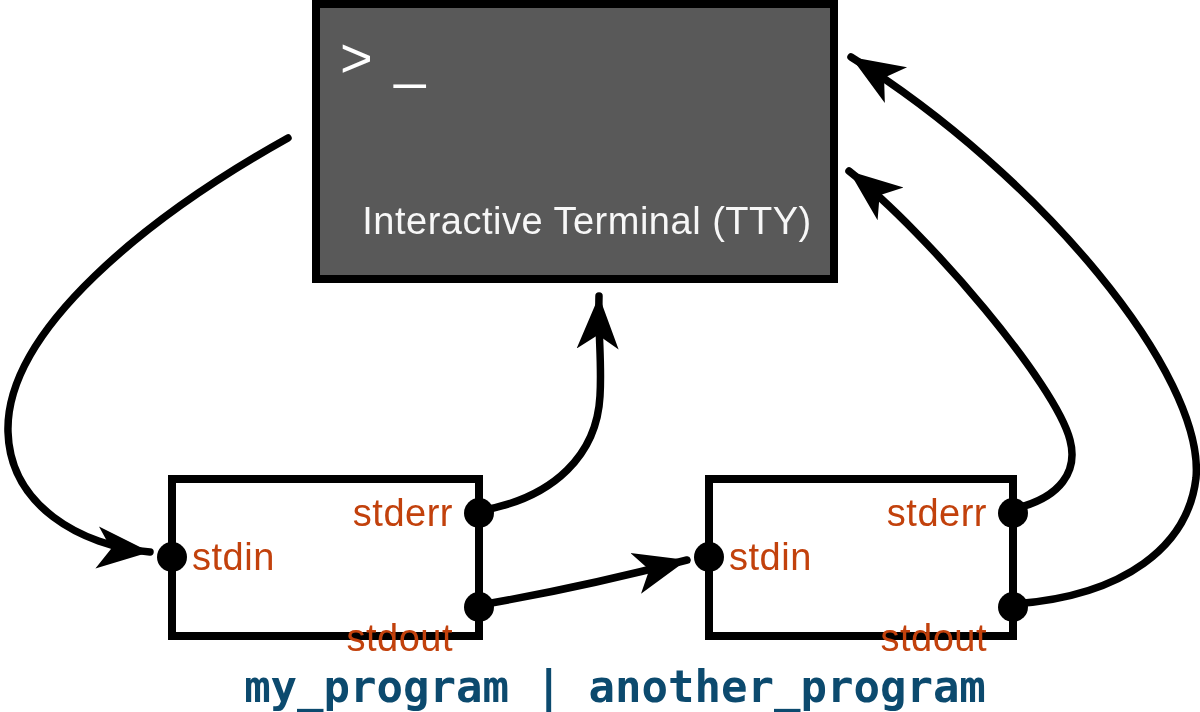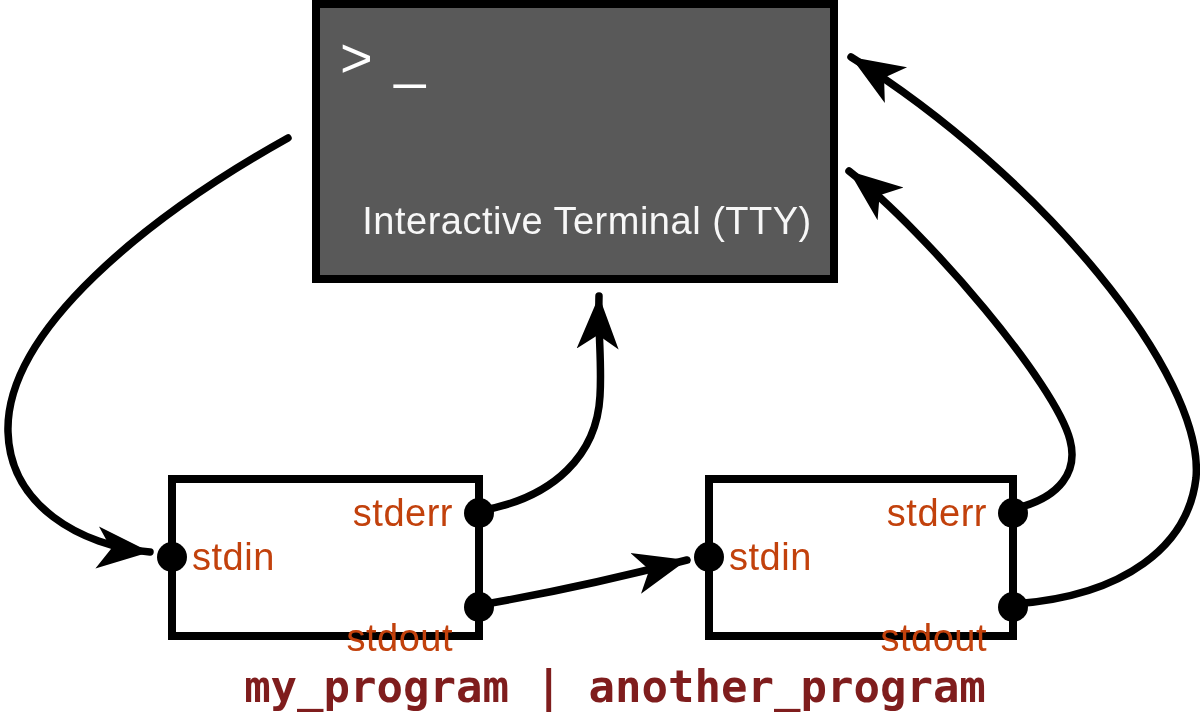--- a/index.html
+++ b/index.html
@@ -72,21 +72,21 @@
   }
 
   
   .caption {
     position: absolute;
     left: 615px; top: 661px;
     transform: translateX(-50%);
     font-family: "DejaVu Sans Mono", monospace;
     font-weight: bold;
     font-size: 44px;
-    color: #7f1d1d;
+    color: #0c4a6e;
     white-space: nowrap;
   }
 </style>
 </head>
 <body>
 
 <div class="canvas">
 
   <div class="terminal">
     <div class="prompt">&gt; _</div>

